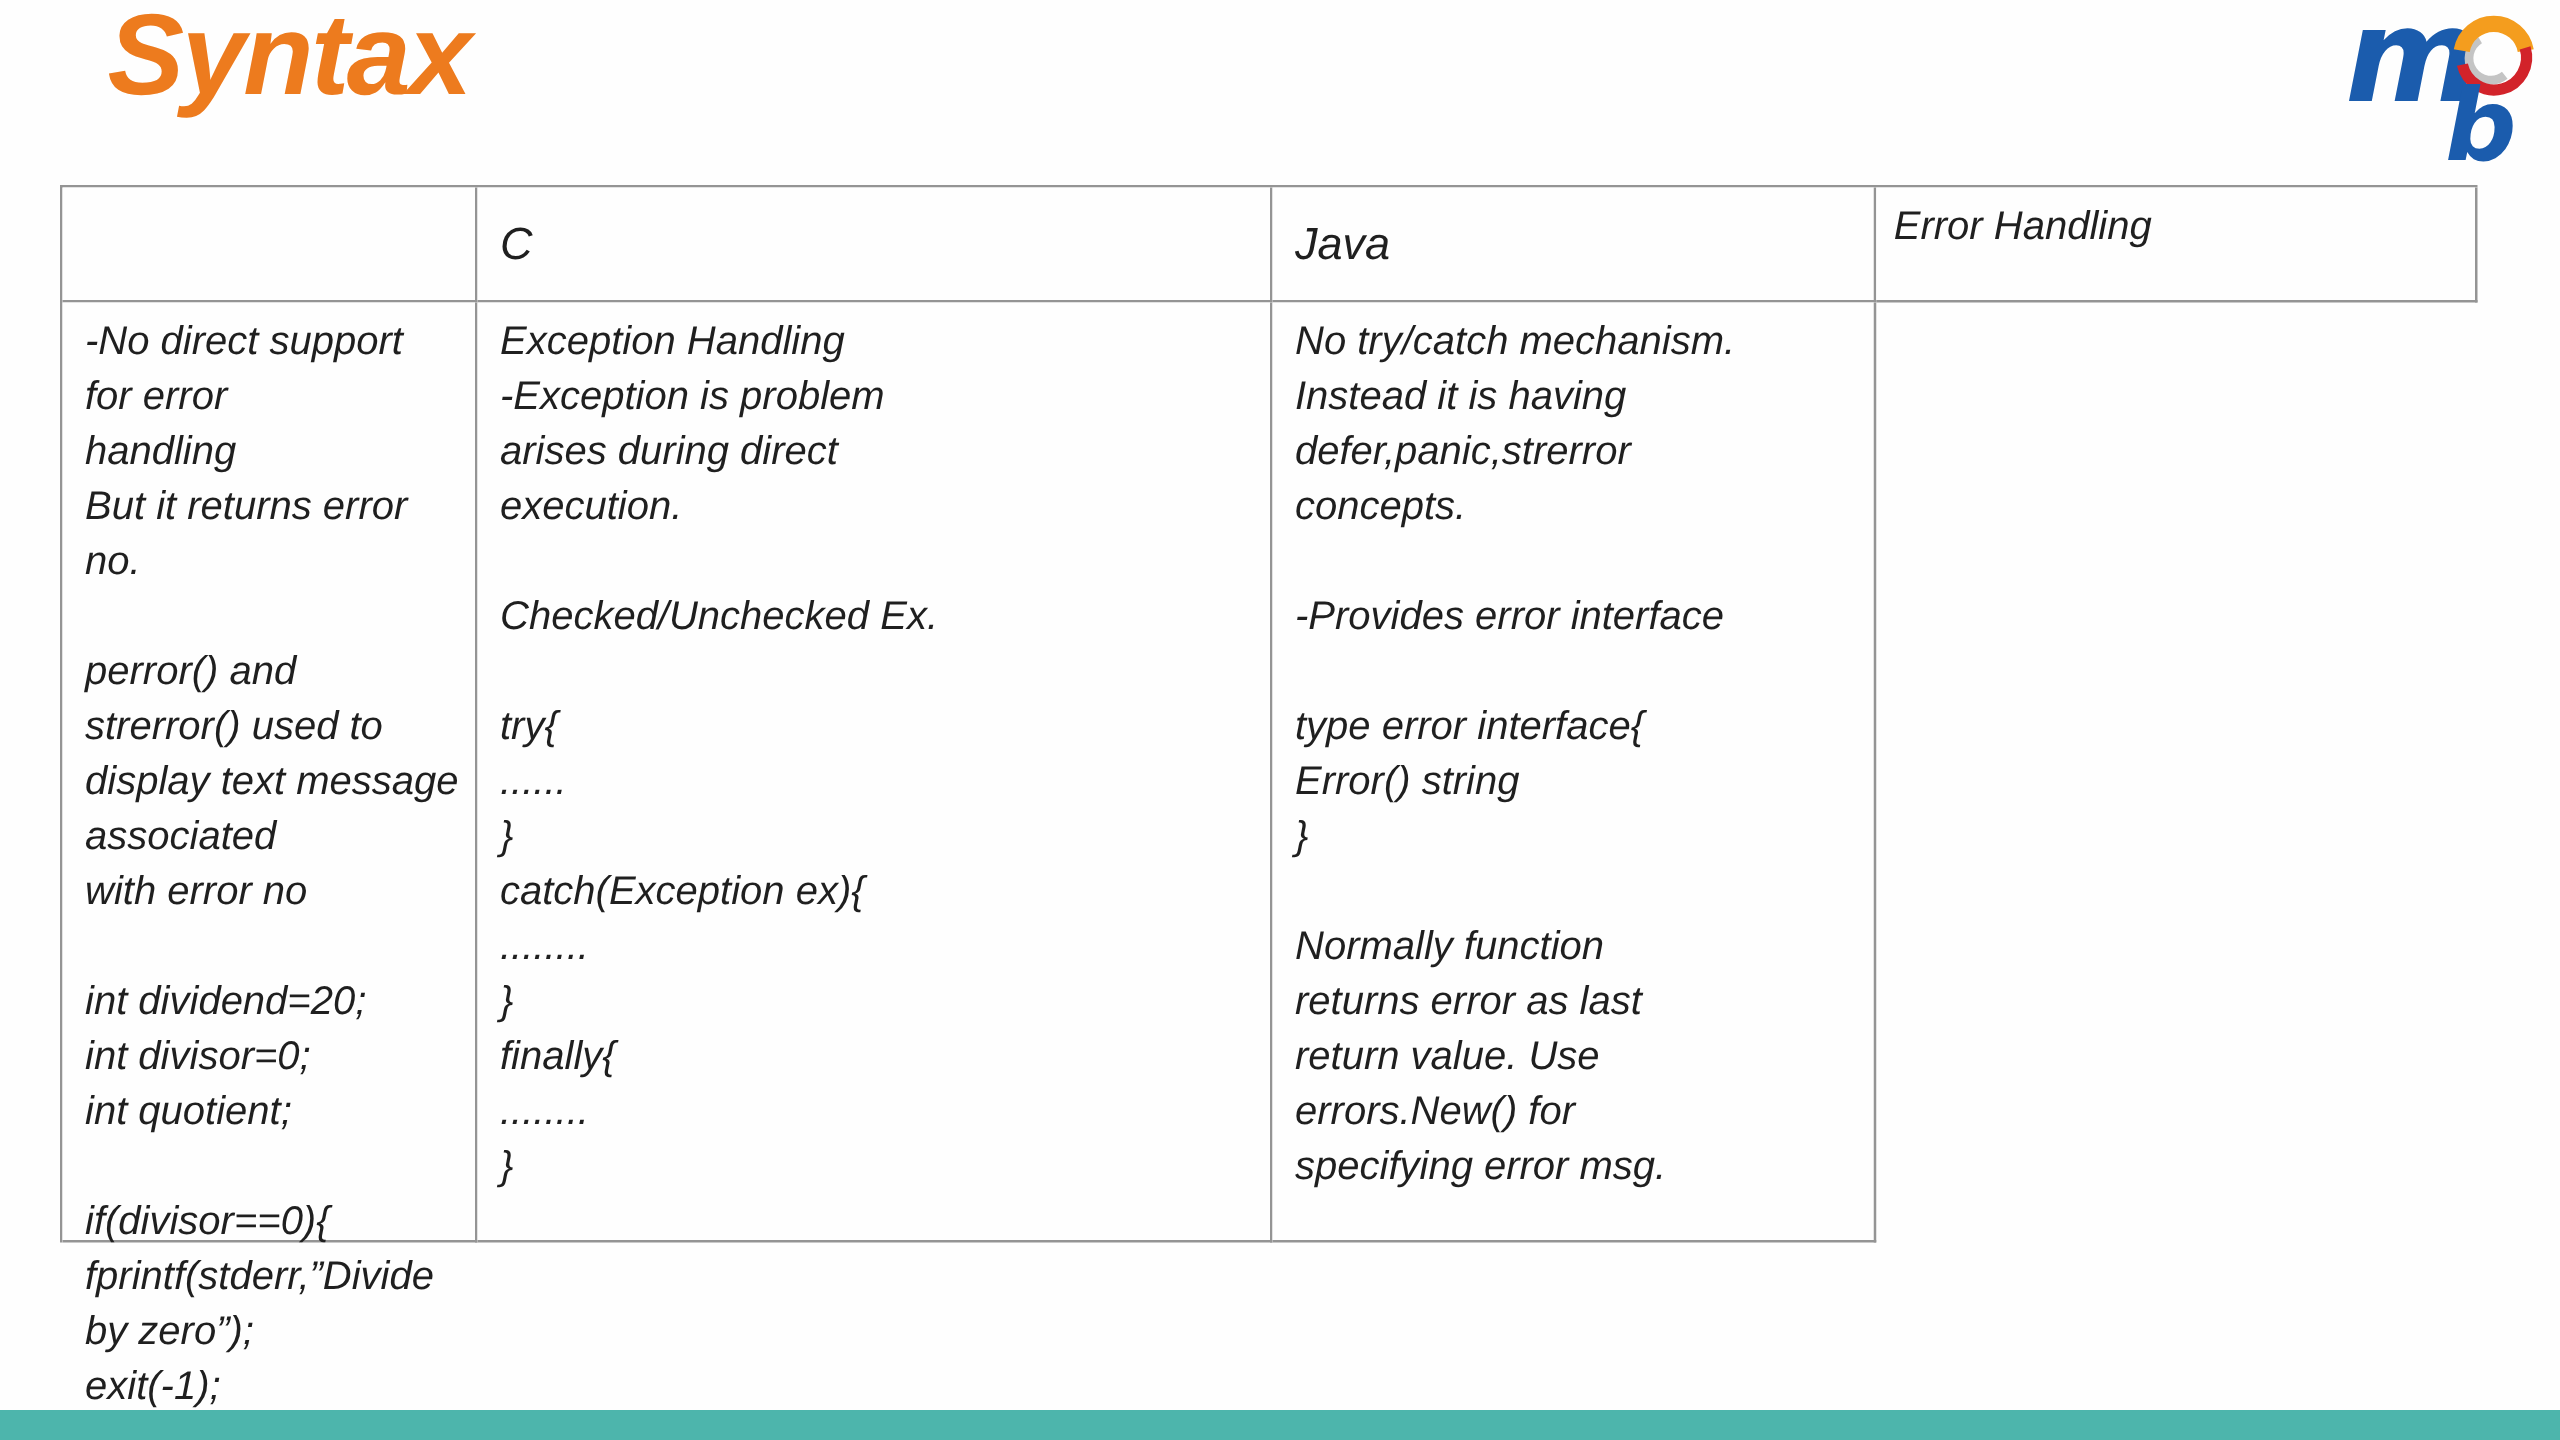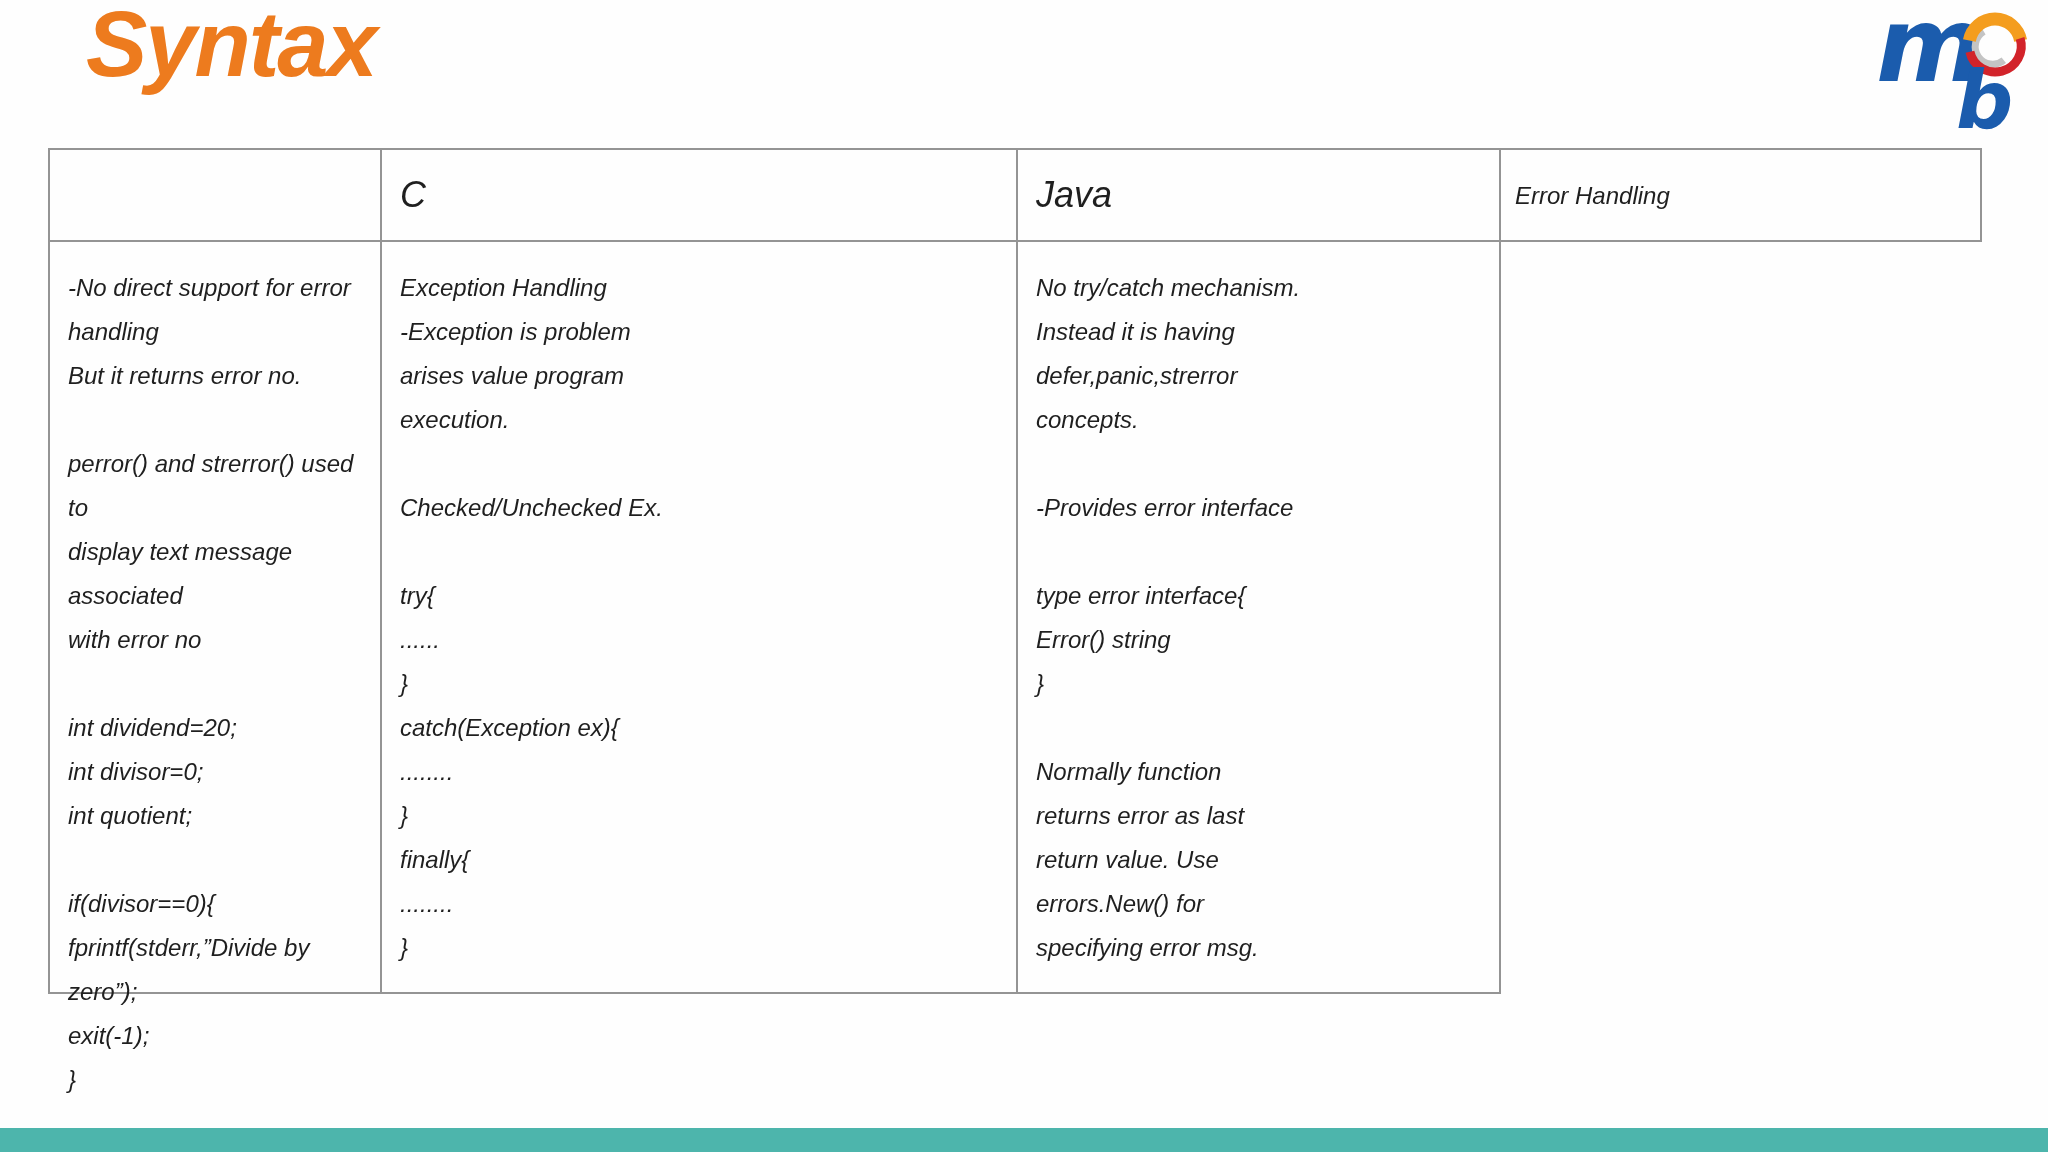--- a/index.html
+++ b/index.html
@@ -42,22 +42,22 @@
     box-sizing:border-box;
     background:#fefefe;
   }
   .hcell{
     display:flex;
     align-items:center;
     padding-left:18px;
     font-size:36px;
   }
   .bcell{
-    padding:24px 12px 0 18px;
-    font-size:24px;
+    padding:8px 12px 0 18px;
+    font-size:32px;
     line-height:44px;
     white-space:pre-line;
   }
   .label-cell{padding-left:14px;}
 
   .footer-bar{
     position:absolute;
     left:0;right:0;bottom:0;
     height:24px;
     background:#4DB5AC;
@@ -100,21 +100,21 @@
 int dividend=20;
 int divisor=0;
 int quotient;
 
 if(divisor==0){
 fprintf(stderr,”Divide by zero”);
 exit(-1);
 }</div>
     <div class="cell bcell">Exception Handling
 -Exception is problem
-arises value program
+arises during direct
 execution.
 
 Checked/Unchecked Ex.
 
 try{
 ......
 }
 catch(Exception ex){
 ........
 }

